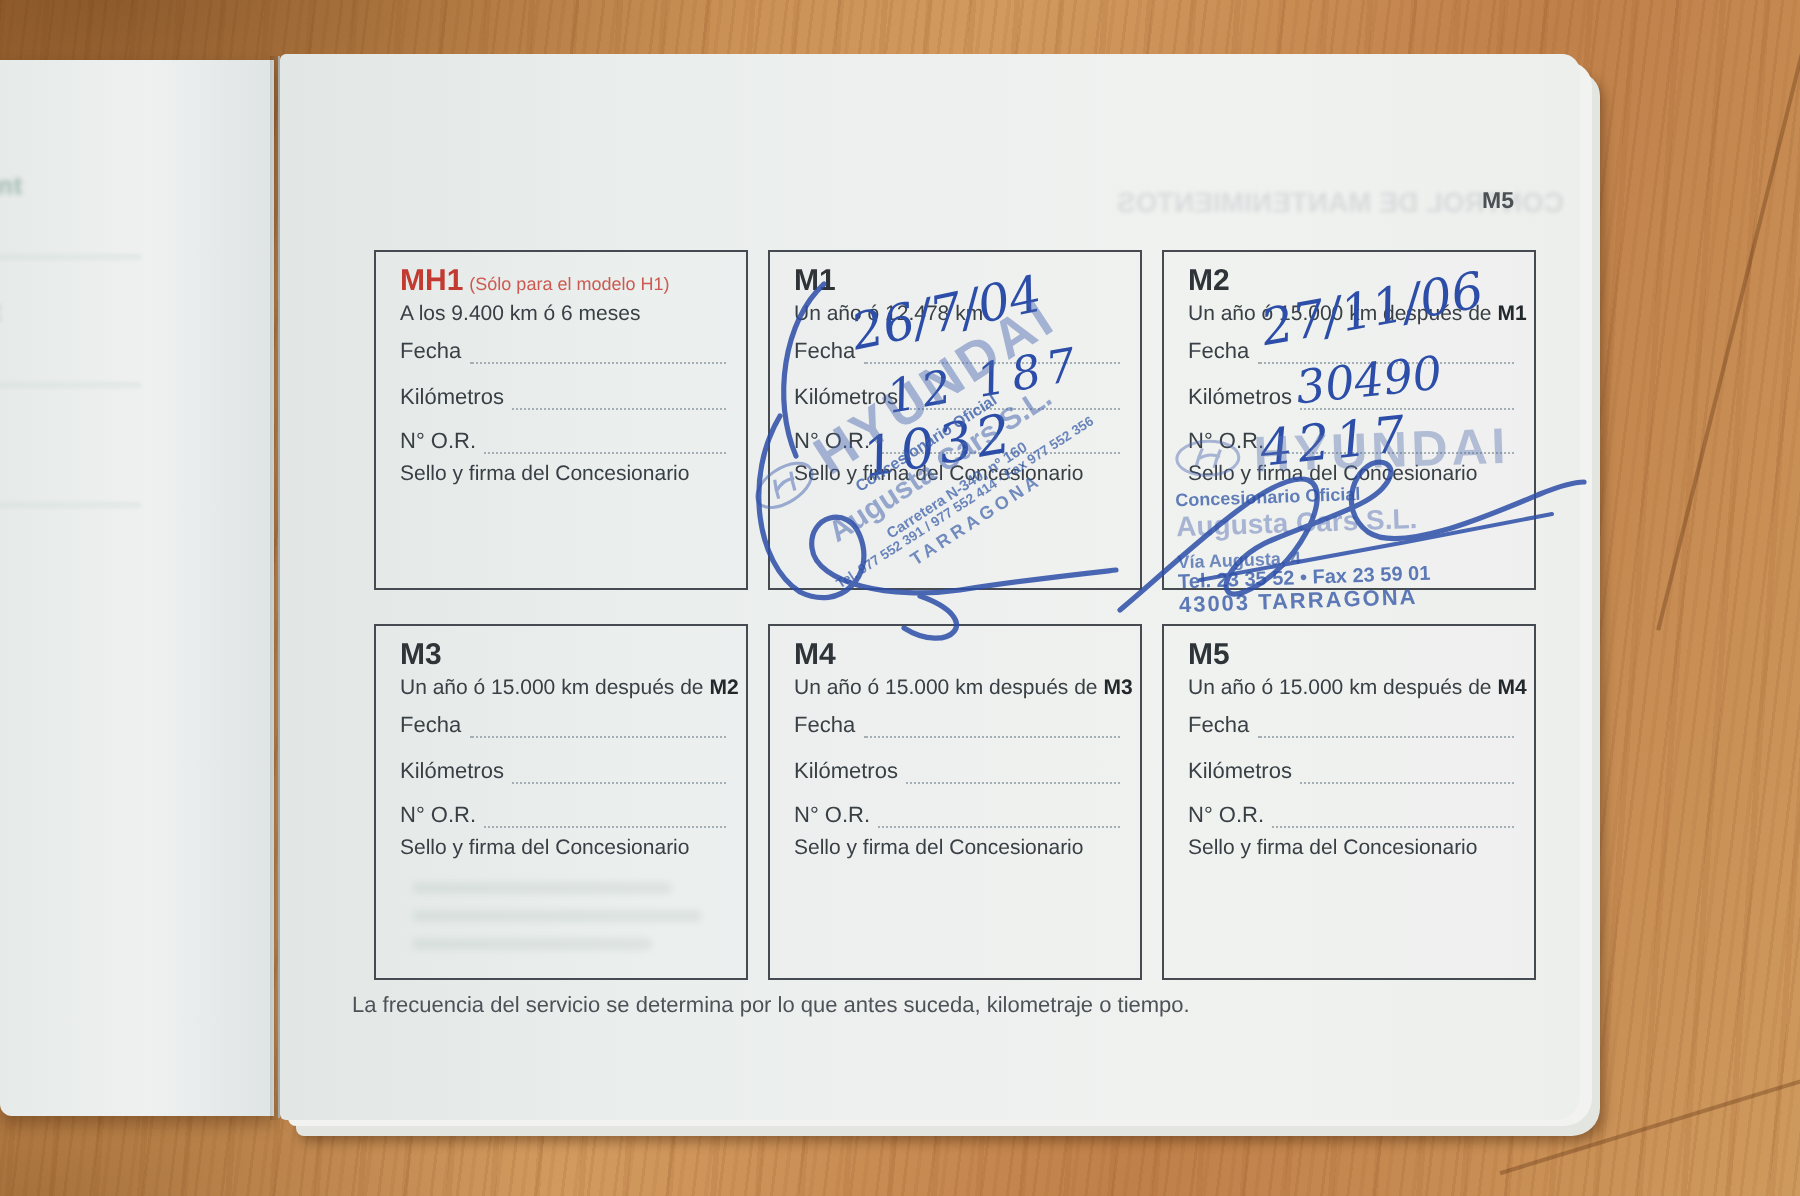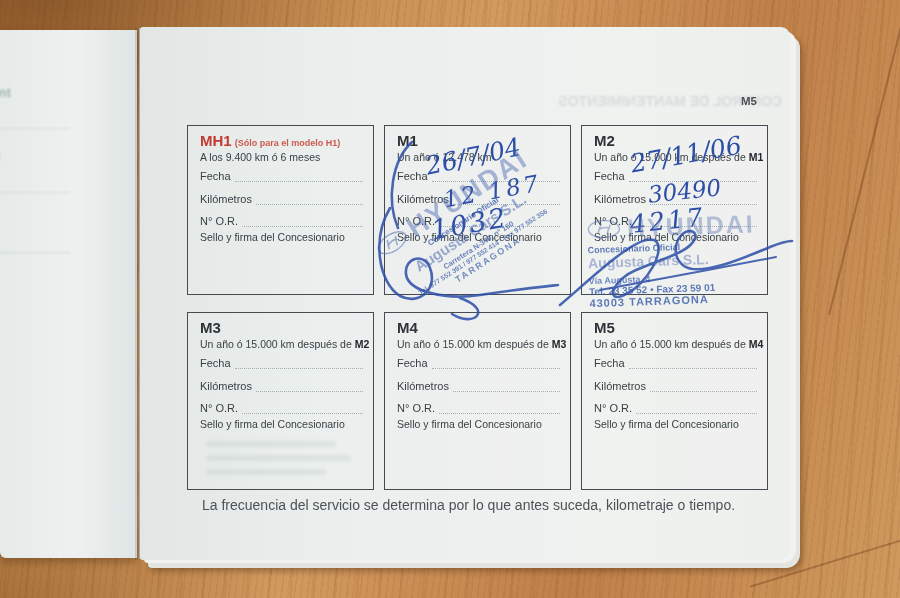--- a/index.html
+++ b/index.html
@@ -52,31 +52,31 @@
 
   
   .title { position:absolute; left:53px; top:60px; font-size:18px; font-weight:bold;
     color:#2f353a; letter-spacing:0.3px; }
   .corner-label { position:absolute; left:601px; top:68px; font-size:11.5px; font-weight:bold; color:#4b5055; }
 
   .grid { position:absolute; left:47px; top:98px; width:581px; display:grid;
     grid-template-columns:187px 187px 187px; grid-template-rows:170px 178px; gap:17px 10px; }
   .box { position:relative; border:1.5px solid #454b51; background:rgba(255,255,255,0.06); }
   .box-head { position:absolute; left:12px; top:6px; font-size:15px; font-weight:bold; color:#2e3438; white-space:nowrap; }
-  .box-head .code-note { font-size:9px; font-weight:bold; margin-left:3px; }
+  .box-head .code-note { font-size:9px; font-weight:normal; margin-left:3px; }
   .red { color:#c23a30; }
   .red-note { color:#cc5a50; }
   .box-sub { position:absolute; left:12px; top:25px; font-size:10.5px; color:#394045; white-space:nowrap; }
   .box-sub b { color:#23282c; }
   .field { position:absolute; left:12px; right:10px; display:flex; align-items:flex-start; font-size:11px; color:#394045; }
   .f1 { top:44px; } .f2 { top:67px; } .f3 { top:89px; }
   .fline { flex:1; border-bottom:1.3px dotted #a3afb4; margin-left:4px; height:12px; }
   .sello { position:absolute; left:12px; top:105px; font-size:10.5px; color:#394045; white-space:nowrap; }
 
-  .foot-note { position:absolute; left:62px; top:470px; font-size:14px; color:#4c5257; }
+  .foot-note { position:absolute; left:36px; top:470px; font-size:11px; color:#4c5257; }
   .foot-right { position:absolute; left:560px; top:478px; display:flex; align-items:center; }
   .foot-divider { width:1px; height:30px; background:#c3c8c9; margin:0 9px 0 10px; }
   .page-num { font-size:16px; font-weight:bold; color:#2f3438; }
 
   
   .hw { position:absolute; font-family:"DejaVu Serif", serif; font-style:italic;
     color:#2d4ea8; white-space:nowrap; pointer-events:none; }
   .m1-date { left:40px; top:16px; font-size:25px; transform:rotate(-12deg); }
   .m1-km   { left:58px; top:52px; font-size:23px; transform:rotate(-10deg); letter-spacing:3px; }
   .m1-or   { left:46px; top:82px; font-size:27px; transform:rotate(-10deg); letter-spacing:2px; }

